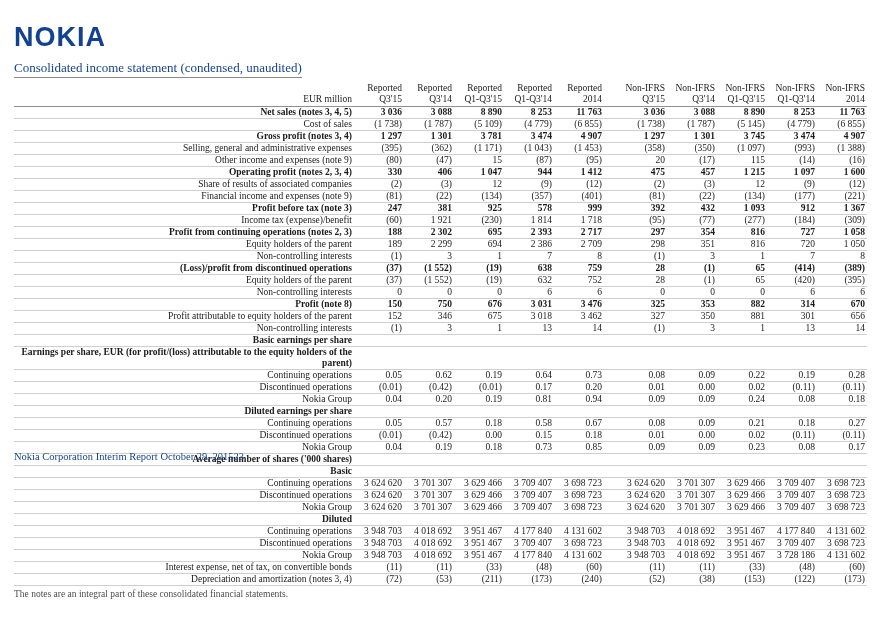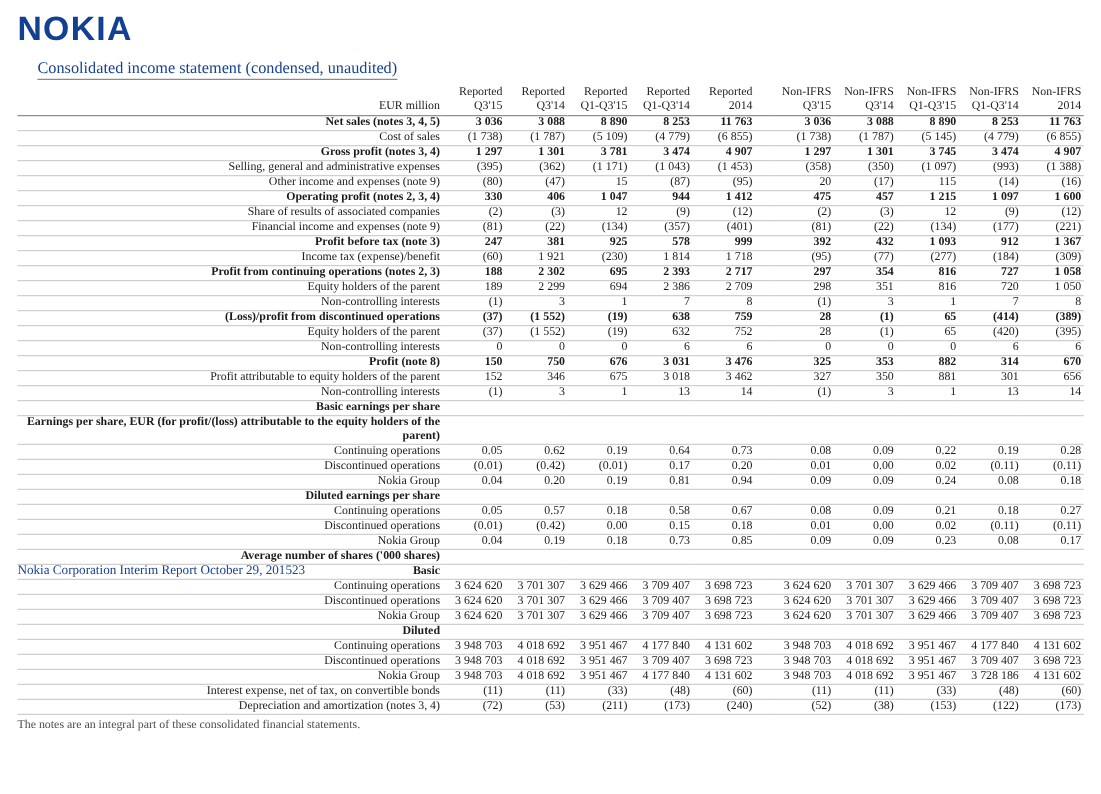--- a/index.html
+++ b/index.html
@@ -1,27 +1,27 @@
 <!DOCTYPE html>
 <html><head>
 <meta charset="utf-8">
 <style>
   html,body{margin:0;padding:0}
   body{
     width:881px;height:635px;background:#ffffff;color:#1a1a1a;
     font-family:"Liberation Serif",serif;overflow:hidden;position:relative;
   }
-  .page{box-sizing:border-box;height:469px;padding:9px 14px 0 14px;position:relative}
+  .page{box-sizing:border-box;height:469px;padding:23px 14px 0 14px;position:relative}
   .logo{
     font-family:"Liberation Sans",sans-serif;font-weight:700;font-size:27px;
     letter-spacing:1px;color:#124191;line-height:1.05;
   }
   .title{
     display:inline-block;font-size:13px;font-weight:400;color:#17428f;
-    margin:9px 0 5px 16px;padding-bottom:1px;border-bottom:1px solid #8a8a8a;
+    margin:9px 0 5px 0;padding-bottom:1px;border-bottom:1px solid #8a8a8a;
   }
   table{border-collapse:collapse;table-layout:fixed;width:853px;font-size:9.5px}
   th,td{
     padding:0 2px 0 2px;line-height:11px;vertical-align:bottom;
     font-weight:400;overflow:hidden;
   }
   th.lbl,td.lbl{text-align:right;padding-left:0}
   th.num,td.num{text-align:right;padding-right:2px}
   th.gap,td.gap{padding:0}
   thead th{color:#222}

